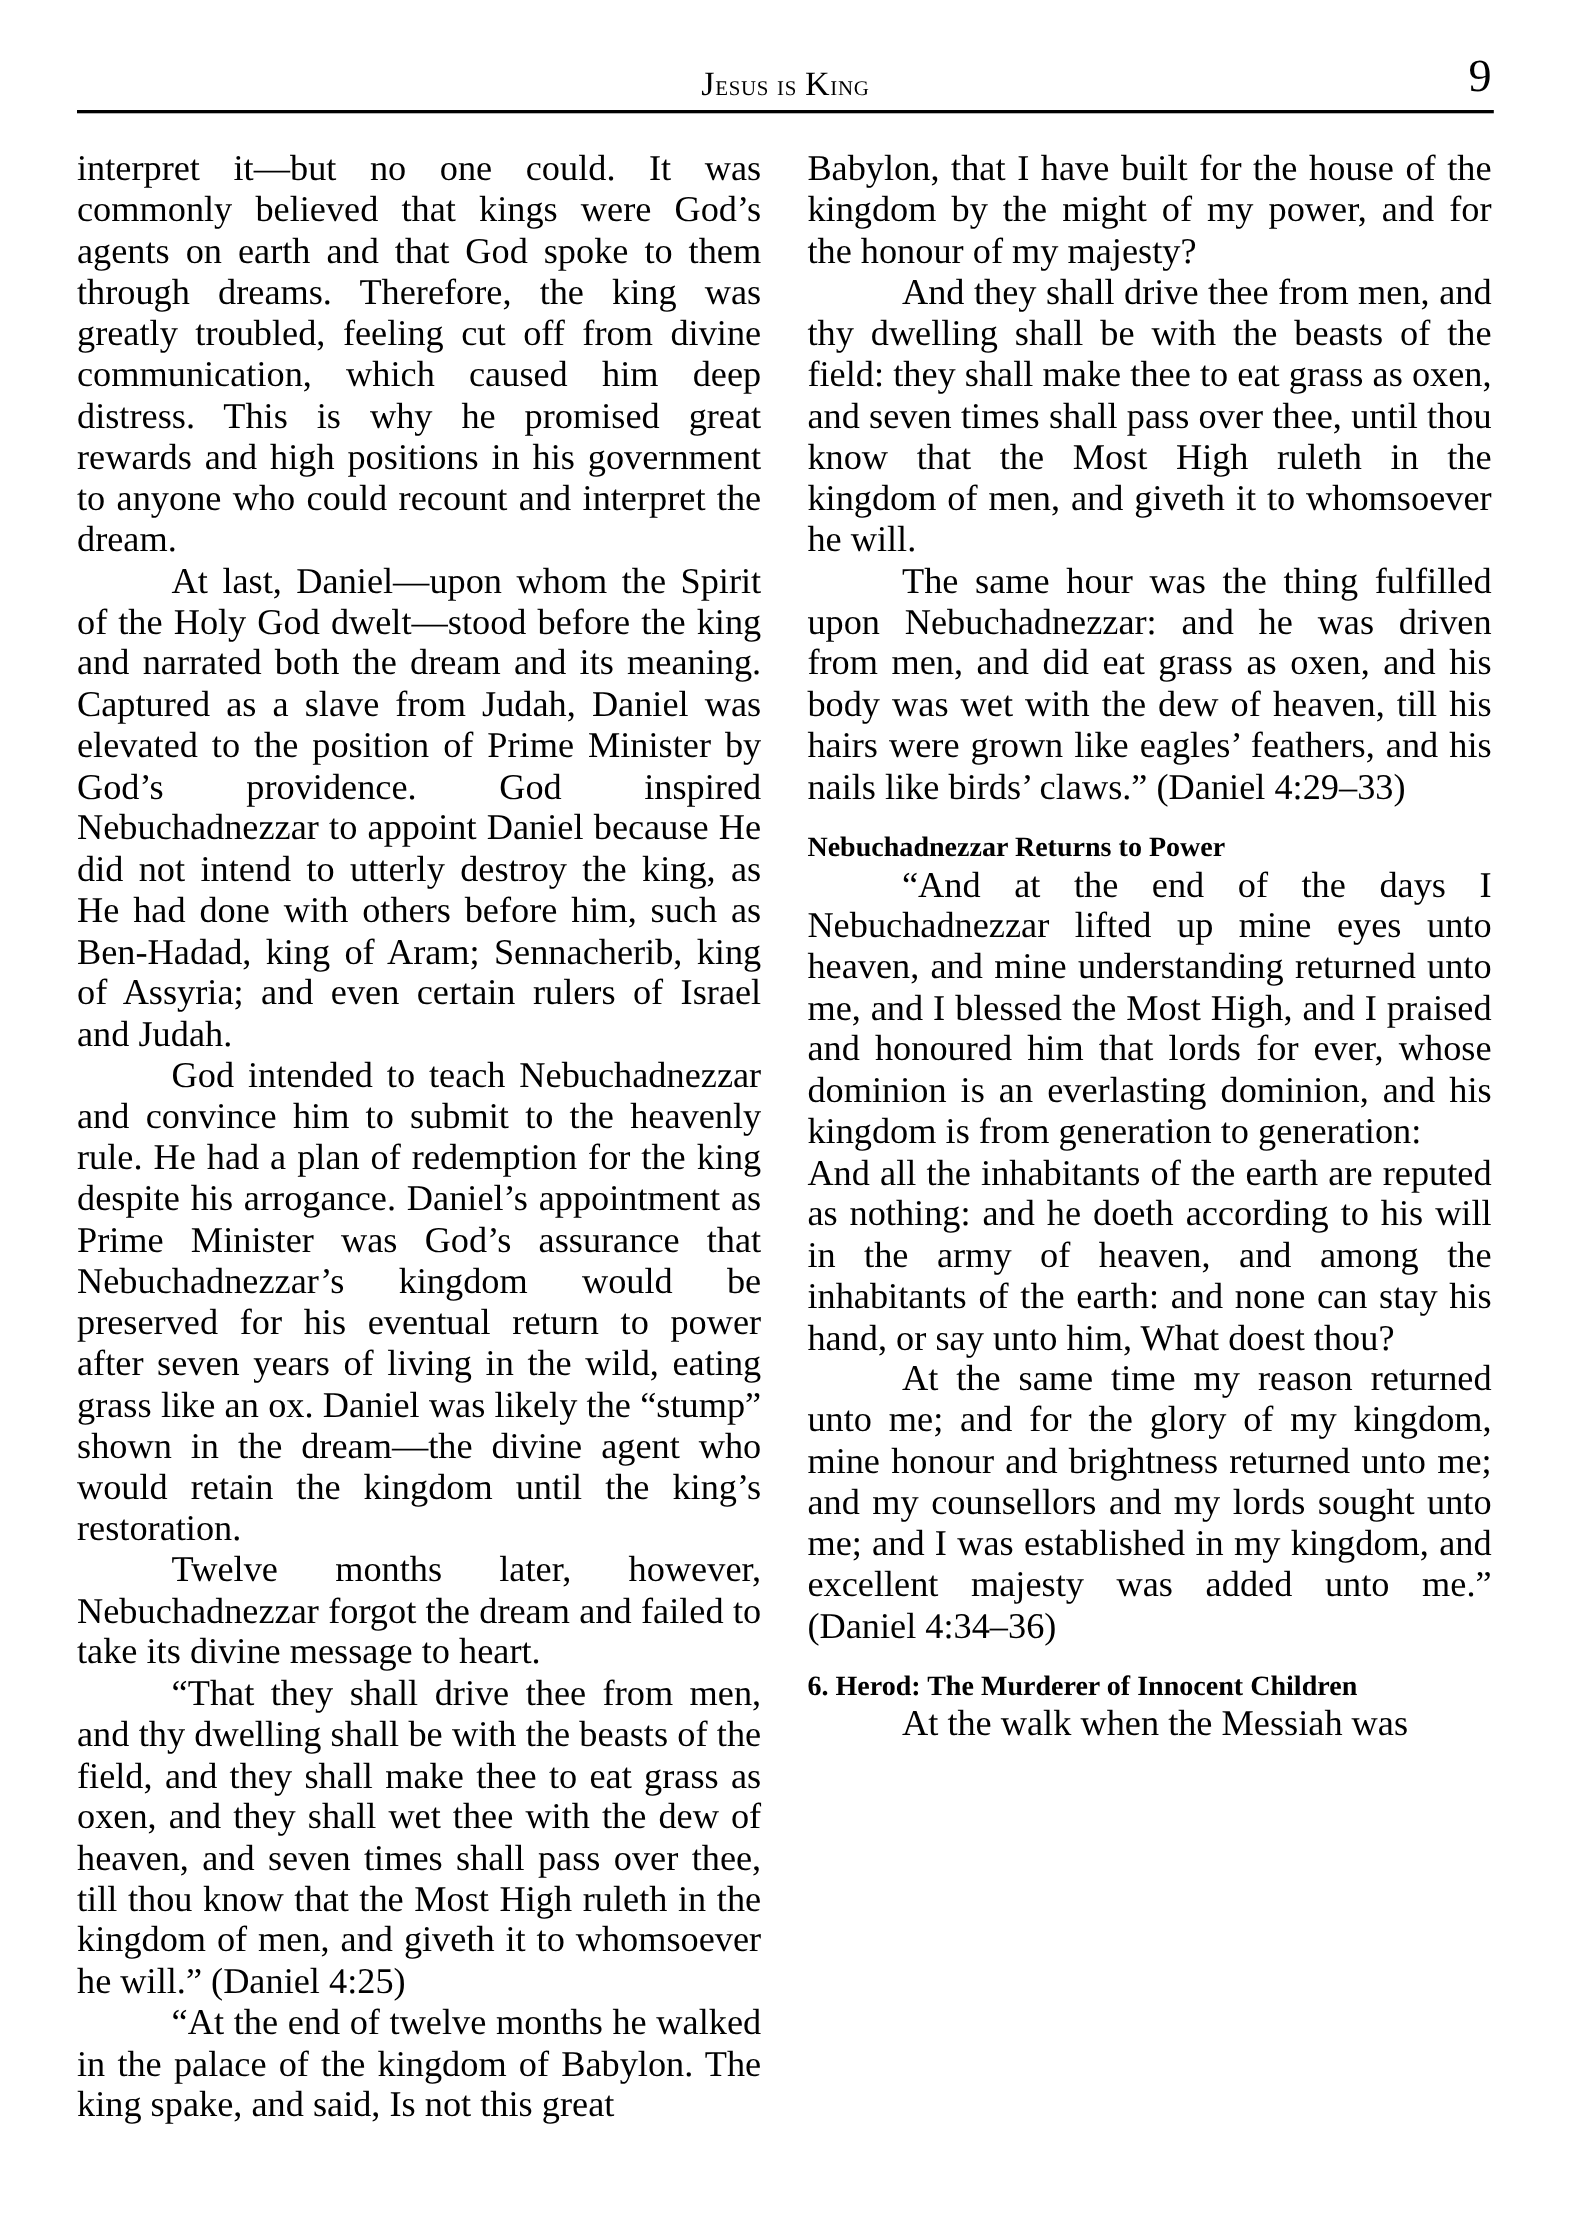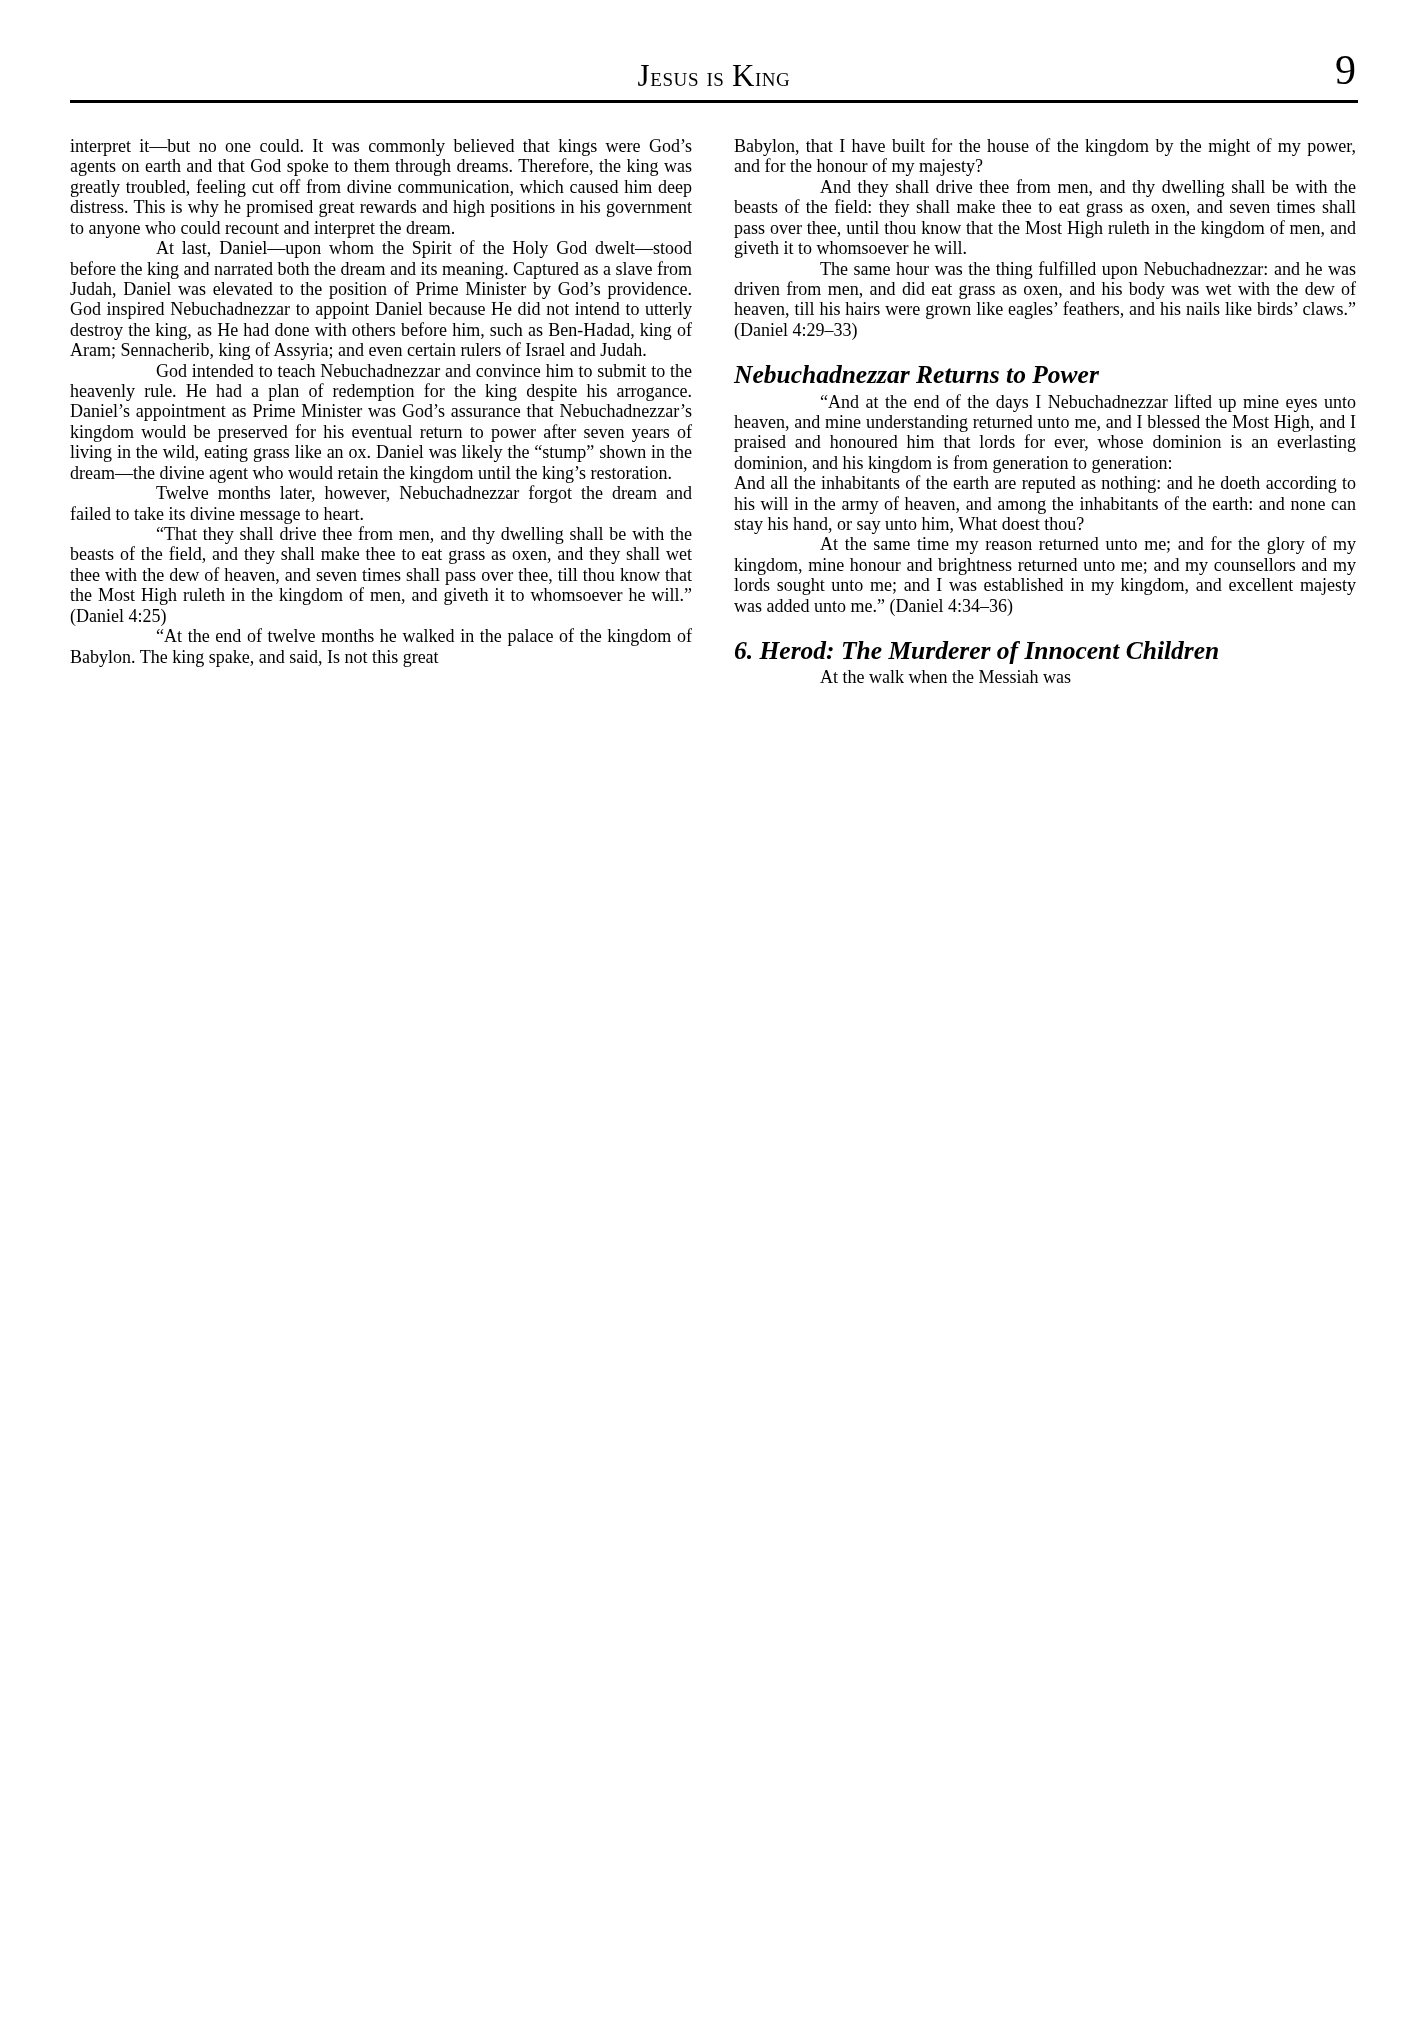--- a/index.html
+++ b/index.html
@@ -67,35 +67,34 @@
   }
   .col {
     width: 622px;
     flex: 0 0 622px;
   }
 
   p.para {
     margin: 0;
     text-align: justify;
     text-justify: inter-word;
-    font-size: 18px;
+    font-size: 33px;
     line-height: 1.135;
     hyphens: none;
   }
   p.indent {
     text-indent: 86px;
   }
   p.noindent {
     text-indent: 0;
   }
 
   h3.subhead {
     margin: 20px 0 0 0;
     font-size: 25.5px;
-    font-style: italic;
     font-weight: bold;
     line-height: 1.15;
     text-align: left;
   }
   h3.subhead + p.para {
     margin-top: 2px;
   }
 </style>
 </head>
 <body>

